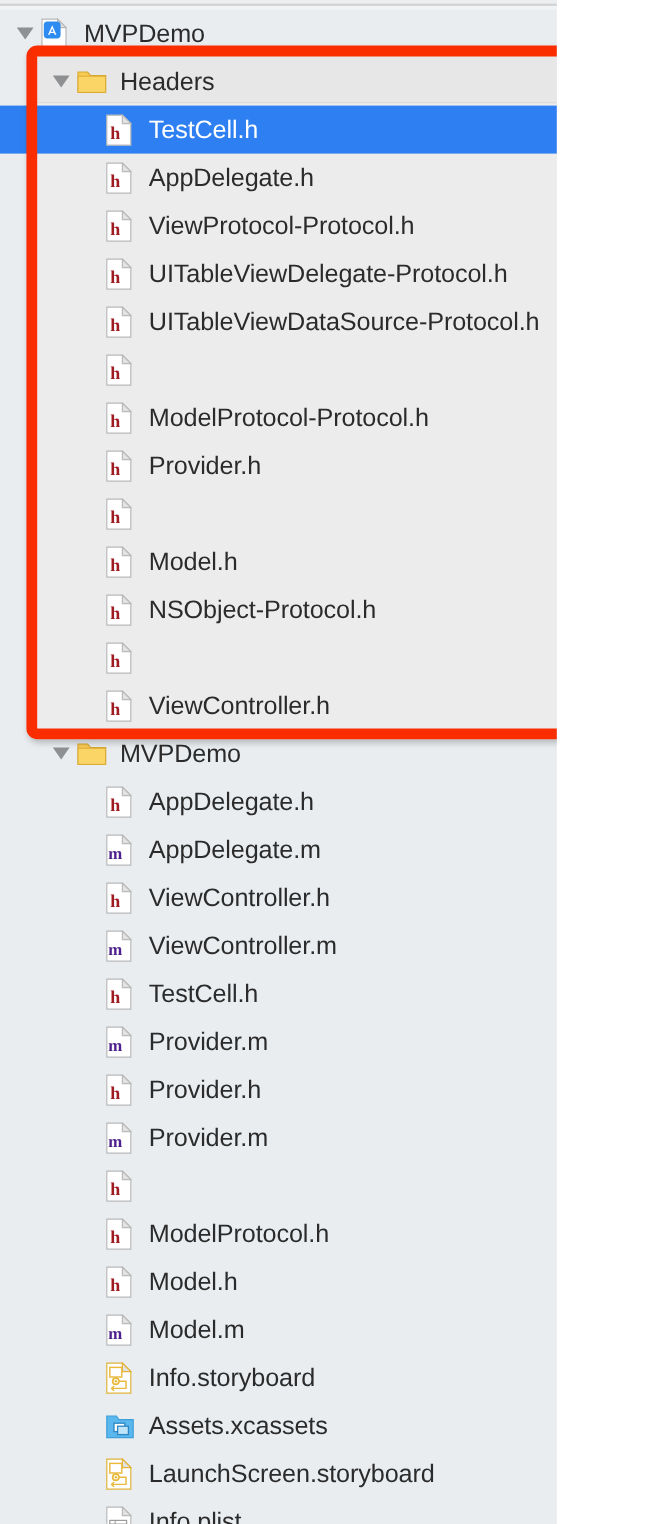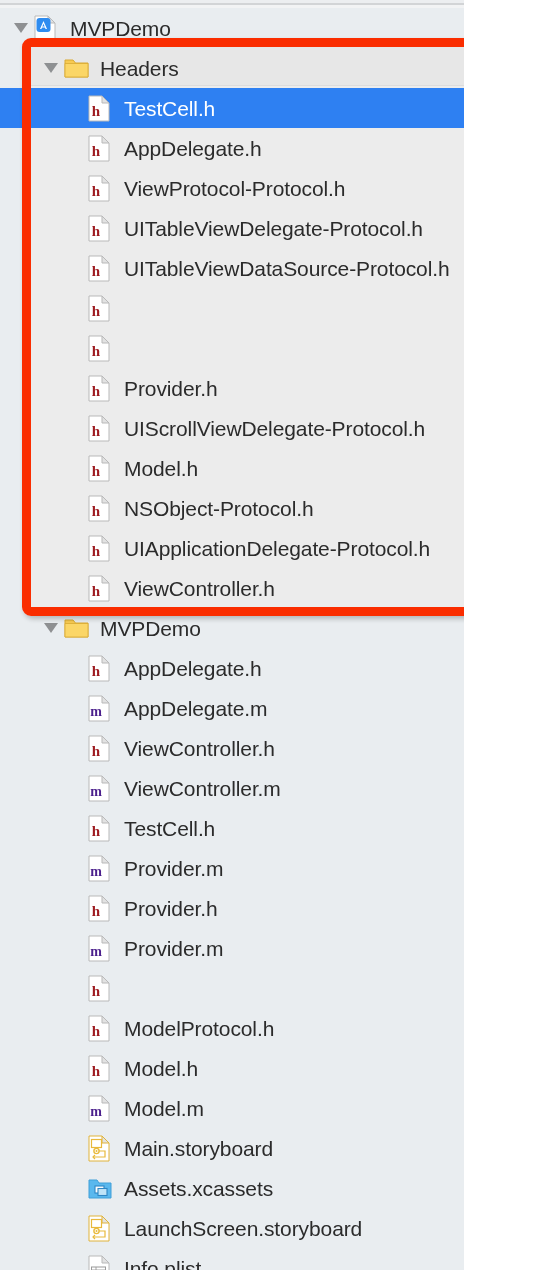--- a/index.html
+++ b/index.html
@@ -255,40 +255,40 @@
         </span>
       </div>
       <div class="row lvl2">
         <span class="icon">
           <svg width="22" height="27" viewBox="0 0 22 27">
             <path d="M1 1 H14 L21 8 V26 H1 Z" fill="#ffffff" stroke="#b9b9b9" stroke-width="1"></path>
             <path d="M14 1 L21 8 H14 Z" fill="#e2e2e2" stroke="#b9b9b9" stroke-width="1"></path>
             <text x="8" y="21" font-family="Liberation Serif, serif" font-size="15" font-weight="bold" fill="#9e1b20" text-anchor="middle">h</text>
           </svg>
         </span>
+        <span class="label">ModelProtocol-Protocol.h</span>
       </div>
       <div class="row lvl2">
         <span class="icon">
           <svg width="22" height="27" viewBox="0 0 22 27">
             <path d="M1 1 H14 L21 8 V26 H1 Z" fill="#ffffff" stroke="#b9b9b9" stroke-width="1"></path>
             <path d="M14 1 L21 8 H14 Z" fill="#e2e2e2" stroke="#b9b9b9" stroke-width="1"></path>
             <text x="8" y="21" font-family="Liberation Serif, serif" font-size="15" font-weight="bold" fill="#9e1b20" text-anchor="middle">h</text>
           </svg>
         </span>
         <span class="label">Provider.h</span>
       </div>
       <div class="row lvl2">
         <span class="icon">
           <svg width="22" height="27" viewBox="0 0 22 27">
             <path d="M1 1 H14 L21 8 V26 H1 Z" fill="#ffffff" stroke="#b9b9b9" stroke-width="1"></path>
             <path d="M14 1 L21 8 H14 Z" fill="#e2e2e2" stroke="#b9b9b9" stroke-width="1"></path>
             <text x="8" y="21" font-family="Liberation Serif, serif" font-size="15" font-weight="bold" fill="#9e1b20" text-anchor="middle">h</text>
           </svg>
         </span>
-        <span class="label">UIScrollViewDelegate-Protocol.h</span>
       </div>
       <div class="row lvl2">
         <span class="icon">
           <svg width="22" height="27" viewBox="0 0 22 27">
             <path d="M1 1 H14 L21 8 V26 H1 Z" fill="#ffffff" stroke="#b9b9b9" stroke-width="1"></path>
             <path d="M14 1 L21 8 H14 Z" fill="#e2e2e2" stroke="#b9b9b9" stroke-width="1"></path>
             <text x="8" y="21" font-family="Liberation Serif, serif" font-size="15" font-weight="bold" fill="#9e1b20" text-anchor="middle">h</text>
           </svg>
         </span>
         <span class="label">Model.h</span>
@@ -304,21 +304,20 @@
         <span class="label">NSObject-Protocol.h</span>
       </div>
       <div class="row lvl2">
         <span class="icon">
           <svg width="22" height="27" viewBox="0 0 22 27">
             <path d="M1 1 H14 L21 8 V26 H1 Z" fill="#ffffff" stroke="#b9b9b9" stroke-width="1"></path>
             <path d="M14 1 L21 8 H14 Z" fill="#e2e2e2" stroke="#b9b9b9" stroke-width="1"></path>
             <text x="8" y="21" font-family="Liberation Serif, serif" font-size="15" font-weight="bold" fill="#9e1b20" text-anchor="middle">h</text>
           </svg>
         </span>
-        <span class="label">UIApplicationDelegate-Protocol.h</span>
       </div>
       <div class="row lvl2">
         <span class="icon">
           <svg width="22" height="27" viewBox="0 0 22 27">
             <path d="M1 1 H14 L21 8 V26 H1 Z" fill="#ffffff" stroke="#b9b9b9" stroke-width="1"></path>
             <path d="M14 1 L21 8 H14 Z" fill="#e2e2e2" stroke="#b9b9b9" stroke-width="1"></path>
             <text x="8" y="21" font-family="Liberation Serif, serif" font-size="15" font-weight="bold" fill="#9e1b20" text-anchor="middle">h</text>
           </svg>
         </span>
         <span class="label">ViewController.h</span>
@@ -461,21 +460,21 @@
           <svg width="22" height="27" viewBox="0 0 22 27">
             <path d="M1 1 H14 L21 8 V26 H1 Z" fill="#ffffff" stroke="#e0b33a" stroke-width="1"></path>
             <path d="M14 1 L21 8 H14 Z" fill="#e2e2e2" stroke="#e0b33a" stroke-width="1"></path>
             <rect x="3.5" y="4.5" width="10" height="8" fill="none" stroke="#e8b93c" stroke-width="1.2"></rect>
             <circle cx="8.5" cy="16" r="2.6" fill="none" stroke="#e8b93c" stroke-width="1.4"></circle>
             <circle cx="8.5" cy="16" r="1" fill="#e8b93c"></circle>
             <path d="M11 16 H17 V22 H5" fill="none" stroke="#e8b93c" stroke-width="1.2"></path>
             <path d="M7 20 L5 22 L7 24" fill="none" stroke="#e8b93c" stroke-width="1.2"></path>
           </svg>
         </span>
-        <span class="label">Main.storyboard</span>
+        <span class="label">Info.storyboard</span>
       </div>
       <div class="row lvl2">
         <span class="icon">
           <svg width="24" height="27" viewBox="0 0 24 27">
             <path d="M1 5 H9 L11 8 H23 V23 H1 Z" fill="#5ab8ee" stroke="#3f9fd8" stroke-width="1"></path>
             <rect x="7" y="11" width="9" height="7" fill="#ffffff" stroke="#2f86c4" stroke-width="1.1"></rect>
             <rect x="10" y="13.5" width="9" height="7" fill="#bfe4f8" stroke="#2f86c4" stroke-width="1.1"></rect>
           </svg>
         </span>
         <span class="label">Assets.xcassets</span>

